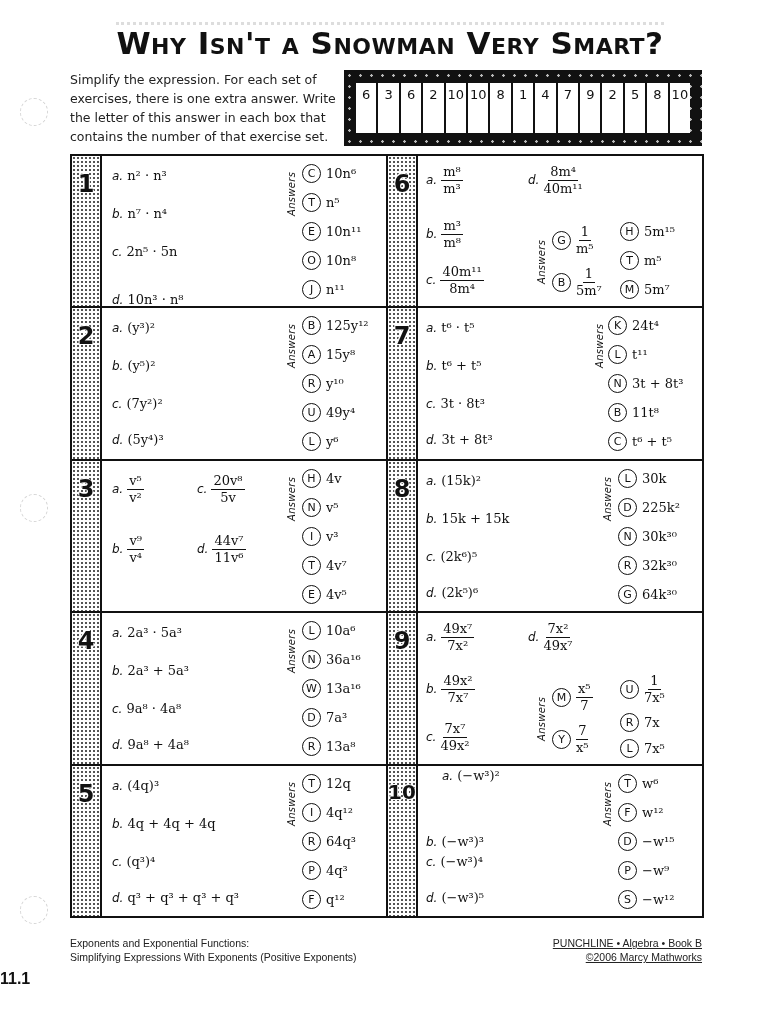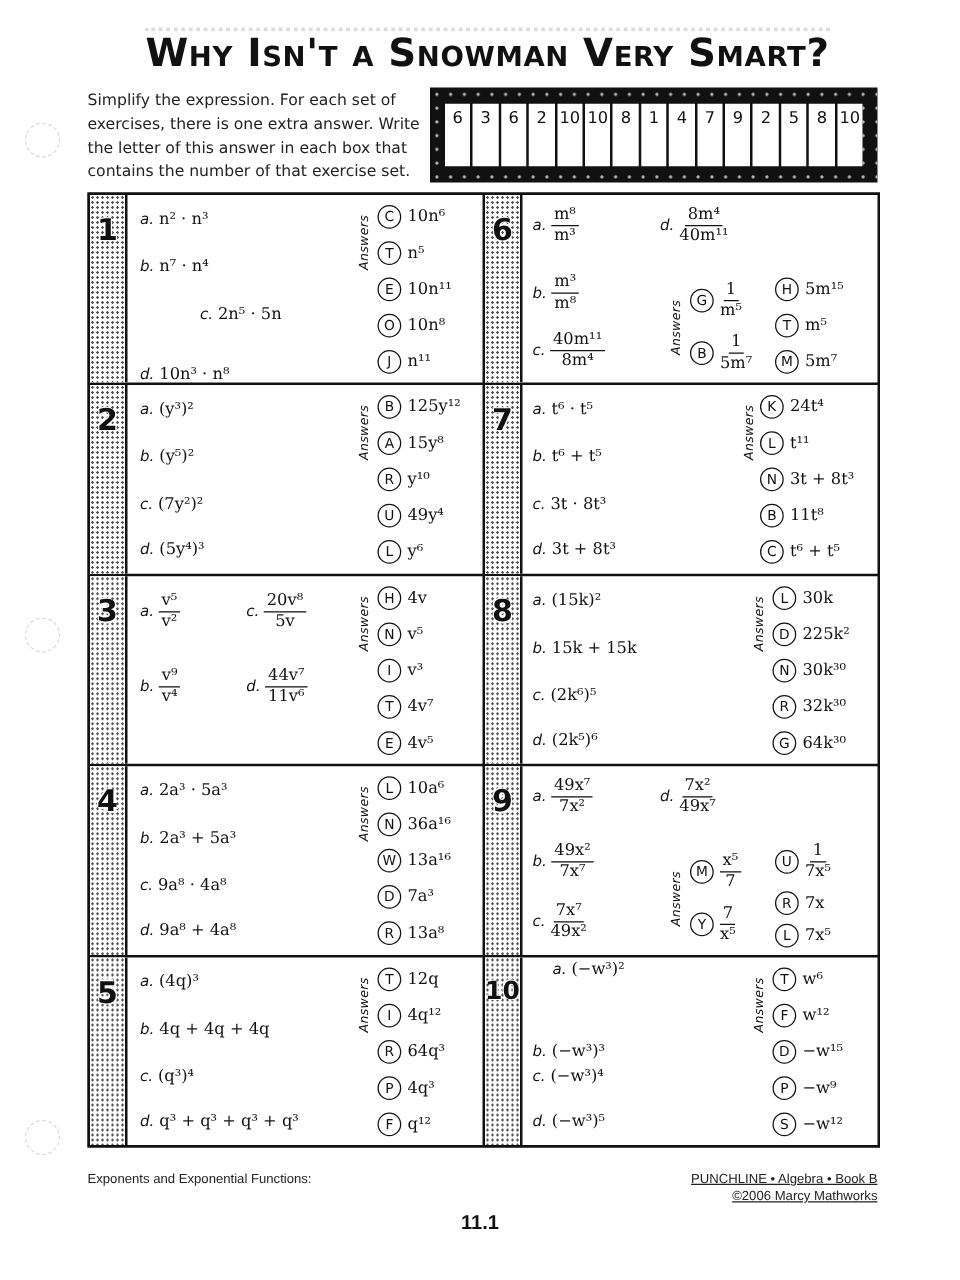--- a/index.html
+++ b/index.html
@@ -75,21 +75,21 @@
     margin-right: 5px; flex-shrink: 0;
   }
 
   .footer-left {
     position: absolute; left: 70px; top: 936px; font-family: Liberation Sans, sans-serif; font-size: 10.5px; line-height: 14px; color: #222;
   }
   .footer-right {
     position: absolute; right: 66px; top: 936px; font-family: "Liberation Sans", sans-serif; font-size: 10.5px; line-height: 14px; color: #222; text-align: right; text-decoration: underline;
   }
   .page-num {
-    position: absolute; left: 0; width: 768px; top: 970px; text-align: center;
+    position: absolute; left: 0; width: 768px; top: 970px; 
     font-family: "Liberation Sans", sans-serif; font-weight: bold; font-size: 16px;
   }
 </style>
 </head>
 <body>
 
 <div class="hole" style="left:20px;top:98px;"></div>
 <div class="hole" style="left:20px;top:494px;"></div>
 <div class="hole" style="left:20px;top:896px;"></div>
 
@@ -119,21 +119,21 @@
 
 <div class="grid">
 
   <div class="cell" style="grid-column:1;grid-row:1;">
     <div class="cell-num">
         <span>1</span>
       </div>
     <div class="cell-body">
       <div class="prob" style="left:10px;top:12px;"><span class="lbl">a.</span><span>n² · n³</span></div>
       <div class="prob" style="left:10px;top:50px;"><span class="lbl">b.</span><span>n⁷ · n⁴</span></div>
-      <div class="prob" style="left:10px;top:88px;margin-left:48px;"><span class="lbl">c.</span><span>2n⁵ · 5n</span></div>
+      <div class="prob" style="left:10px;top:88px;"><span class="lbl">c.</span><span>2n⁵ · 5n</span></div>
       <div class="prob" style="left:10px;top:136px;"><span class="lbl">d.</span><span>10n³ · n⁸</span></div>
       <div class="answers-label" style="left:184px;top:60px;">Answers</div>
       <div class="ans" style="left:200px;top:8px;">
           <span class="circle">C</span>
           <span>10n⁶</span>
         </div>
       <div class="ans" style="left:200px;top:37px;">
           <span class="circle">T</span>
           <span>n⁵</span>
         </div>
@@ -497,18 +497,19 @@
           <span class="circle">S</span>
           <span>−w¹²</span>
         </div>
     </div>
   </div>
 
 </div>
 
 <div class="footer-left">
   <div>Exponents and Exponential Functions:</div>
+  <div>Simplifying Expressions With Exponents (Positive Exponents)</div>
 </div>
 <div class="footer-right">
   <div>PUNCHLINE • Algebra • Book B</div>
   <div>©2006 Marcy Mathworks</div>
 </div>
 <div class="page-num">11.1</div>
 
 </body></html>

